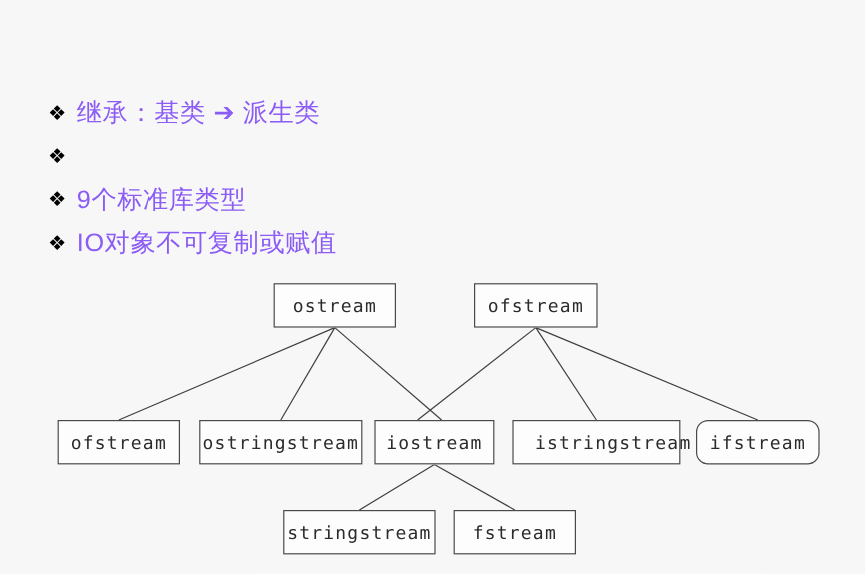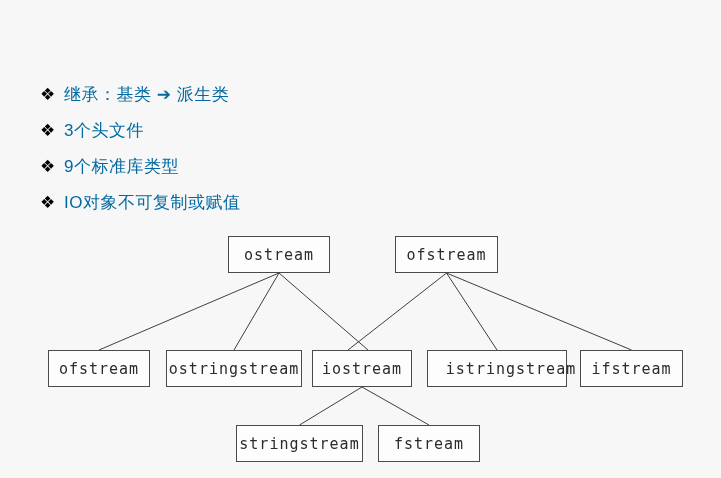--- a/index.html
+++ b/index.html
@@ -38,22 +38,22 @@
     height: 36px;
     white-space: nowrap;
   }
   .bullet-marker {
     font-size: 17px;
     width: 24px;
     flex: 0 0 24px;
     color: #000;
   }
   .bullet-text {
-    font-size: 17px;
-    color: #0369a1;
+    font-size: 21px;
+    color: #8b5cf6;
     letter-spacing: 0.5px;
   }
   .diagram {
     position: absolute;
     left: 0; top: 0;
     width: 721px;
     height: 454px;
   }
   .edges-svg {
     position: absolute;
@@ -79,21 +79,20 @@
 <body>
 
 <div class="slide">
   <ul class="bullets" id="bullets">
       <li>
         <span class="bullet-marker">❖</span>
         <span class="bullet-text">继承：基类 ➔ 派生类</span>
       </li>
       <li>
         <span class="bullet-marker">❖</span>
-        <span class="bullet-text">3个头文件</span>
       </li>
       <li>
         <span class="bullet-marker">❖</span>
         <span class="bullet-text">9个标准库类型</span>
       </li>
       <li>
         <span class="bullet-marker">❖</span>
         <span class="bullet-text">IO对象不可复制或赋值</span>
       </li>
     </ul>
@@ -108,18 +107,18 @@
         <line x1="362" y1="387" x2="299.5" y2="425" stroke="#3f3f3f" stroke-width="1"></line>
         <line x1="362" y1="387" x2="429" y2="425" stroke="#3f3f3f" stroke-width="1"></line>
       </svg>
     <div id="nodes">
         <div class="node" style="left: 228px; top: 236px; width: 102px; height: 37px;">ostream</div>
         <div class="node" style="left: 395px; top: 236px; width: 103px; height: 37px;">ofstream</div>
         <div class="node" style="left: 48px; top: 350px; width: 102px; height: 37px;">ofstream</div>
         <div class="node" style="left: 166px; top: 350px; width: 136px; height: 37px;">ostringstream</div>
         <div class="node" style="left: 312px; top: 350px; width: 100px; height: 37px;">iostream</div>
         <div class="node" style="left: 427px; top: 350px; width: 140px; height: 37px; padding-left: 28px;">istringstream</div>
-        <div class="node" style="left: 580px; top: 350px; width: 103px; height: 37px;">ifstream</div>
+        <div class="node" style="left: 580px; top: 350px; width: 103px; height: 37px; border-radius: 10px;">ifstream</div>
         <div class="node" style="left: 236px; top: 425px; width: 127px; height: 37px;">stringstream</div>
         <div class="node" style="left: 378px; top: 425px; width: 102px; height: 37px;">fstream</div>
       </div>
   </div>
 </div>
 
 </body></html>

